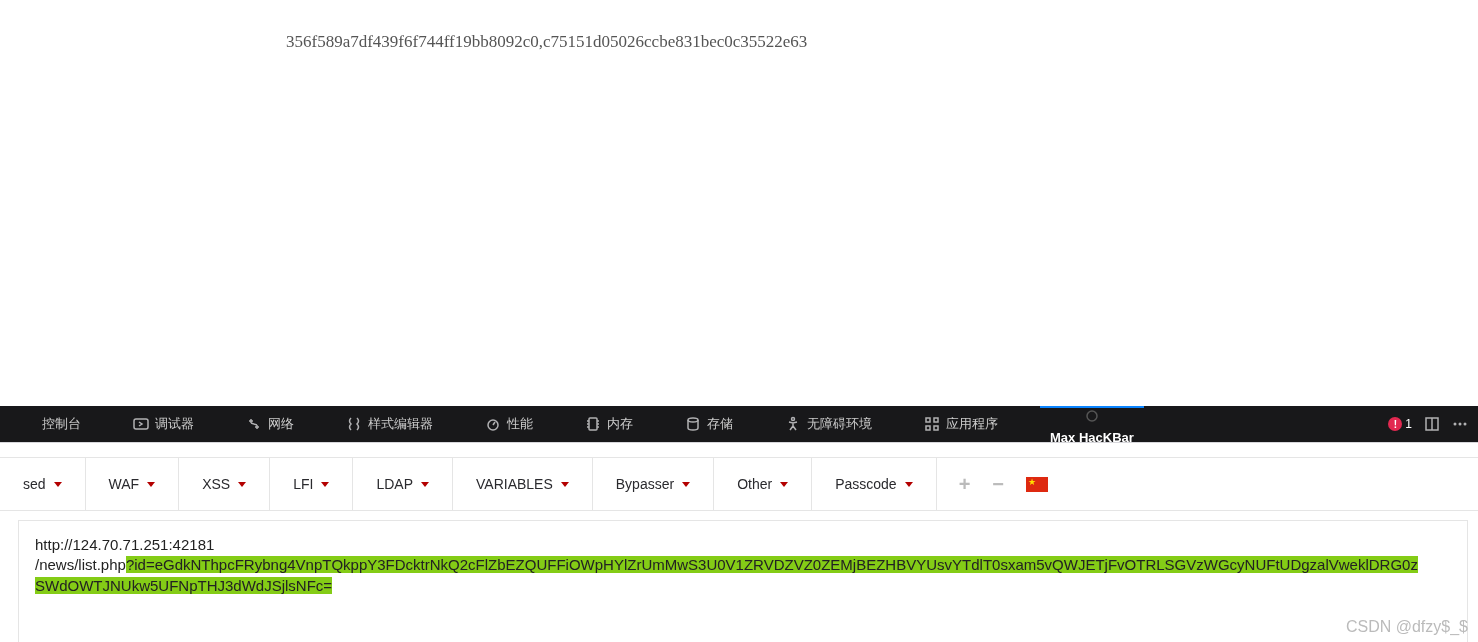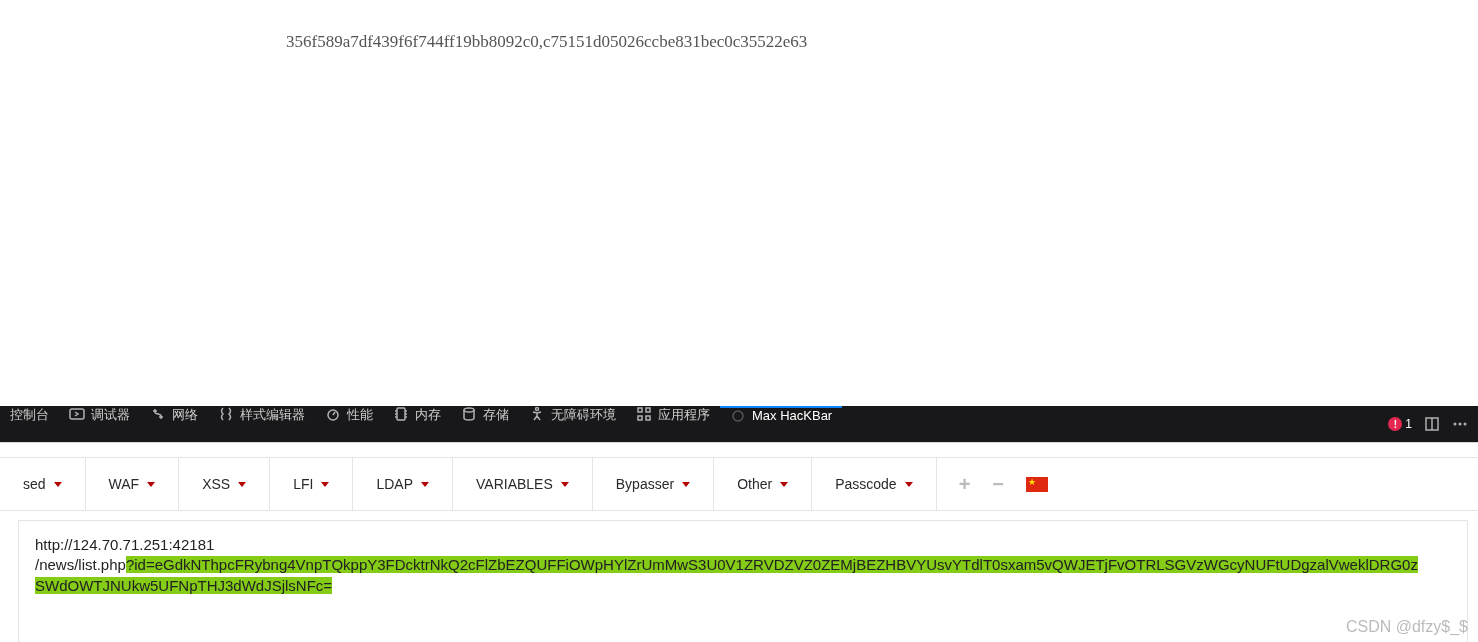--- a/index.html
+++ b/index.html
@@ -1,21 +1,21 @@
 <!DOCTYPE html>
 <html><head>
 <meta charset="utf-8">
 <style>
 * { margin: 0; padding: 0; box-sizing: border-box; }
 body { font-family: Arial, "Microsoft YaHei", sans-serif; font-size: 13px; width: 1478px; height: 642px; overflow: hidden; position: relative; background: #fff; }
 .page-content { padding: 32px 15px 0 286px; color: #555; font-size: 17px; font-family: Georgia, serif; }
 .devtools-tabs { position: absolute; top: 406px; left: 0; right: 0; height: 36px; background: #18181a; display: flex; align-items: center; color: #ccc; font-size: 13px; }
-.devtools-tabs .tab { display: flex; align-items: flex-start; gap: 6px; padding: 0 10px; height: 100%; cursor: pointer; white-space: nowrap; }
+.devtools-tabs .tab { display: flex; align-items: center; gap: 6px; padding: 0 10px; height: 100%; cursor: pointer; white-space: nowrap; margin-left: 32px; }
 .devtools-tabs .tab svg { flex-shrink: 0; }
-.devtools-tabs .tab.active { border-top: 2px solid #0a84ff; color: #fff; font-weight: 400; }
+.devtools-tabs .tab.active { border-top: 2px solid #0a84ff; color: #fff; font-weight: 700; flex-direction: column; }
 .devtools-tabs .spacer { flex: 1; }
 .devtools-tabs .right { display: flex; align-items: center; gap: 12px; padding-right: 10px; }
 .err-badge { display: flex; align-items: center; gap: 3px; color: #fff; font-size: 12px; }
 .err-badge .dot { width: 14px; height: 14px; border-radius: 50%; background: #e22850; display: flex; align-items: center; justify-content: center; font-size: 10px; font-weight: bold; }
 .hackbar-toolbar { position: absolute; top: 442px; left: 0; right: 0; background: #fff; border-top: 1px solid #d7d7db; }
 .hackbar-toolbar .row { display: flex; align-items: center; height: 54px; border-top: 1px solid #e5e5e5; border-bottom: 1px solid #e5e5e5; margin-top: 14px; }
 .tool-btn { display: flex; align-items: center; gap: 6px; padding: 0 23px; height: 100%; border-right: 1px solid #e5e5e5; cursor: pointer; color: #2a2a2e; font-size: 14px; white-space: nowrap; }
 .tool-btn .caret { width: 0; height: 0; border-left: 4px solid transparent; border-right: 4px solid transparent; border-top: 5px solid #b30000; margin-left: 2px; }
 .tool-icons { display: flex; align-items: center; gap: 22px; padding-left: 22px; }
 .tool-icons .plus, .tool-icons .minus { font-size: 20px; font-weight: bold; color: #bbb; cursor: pointer; }

